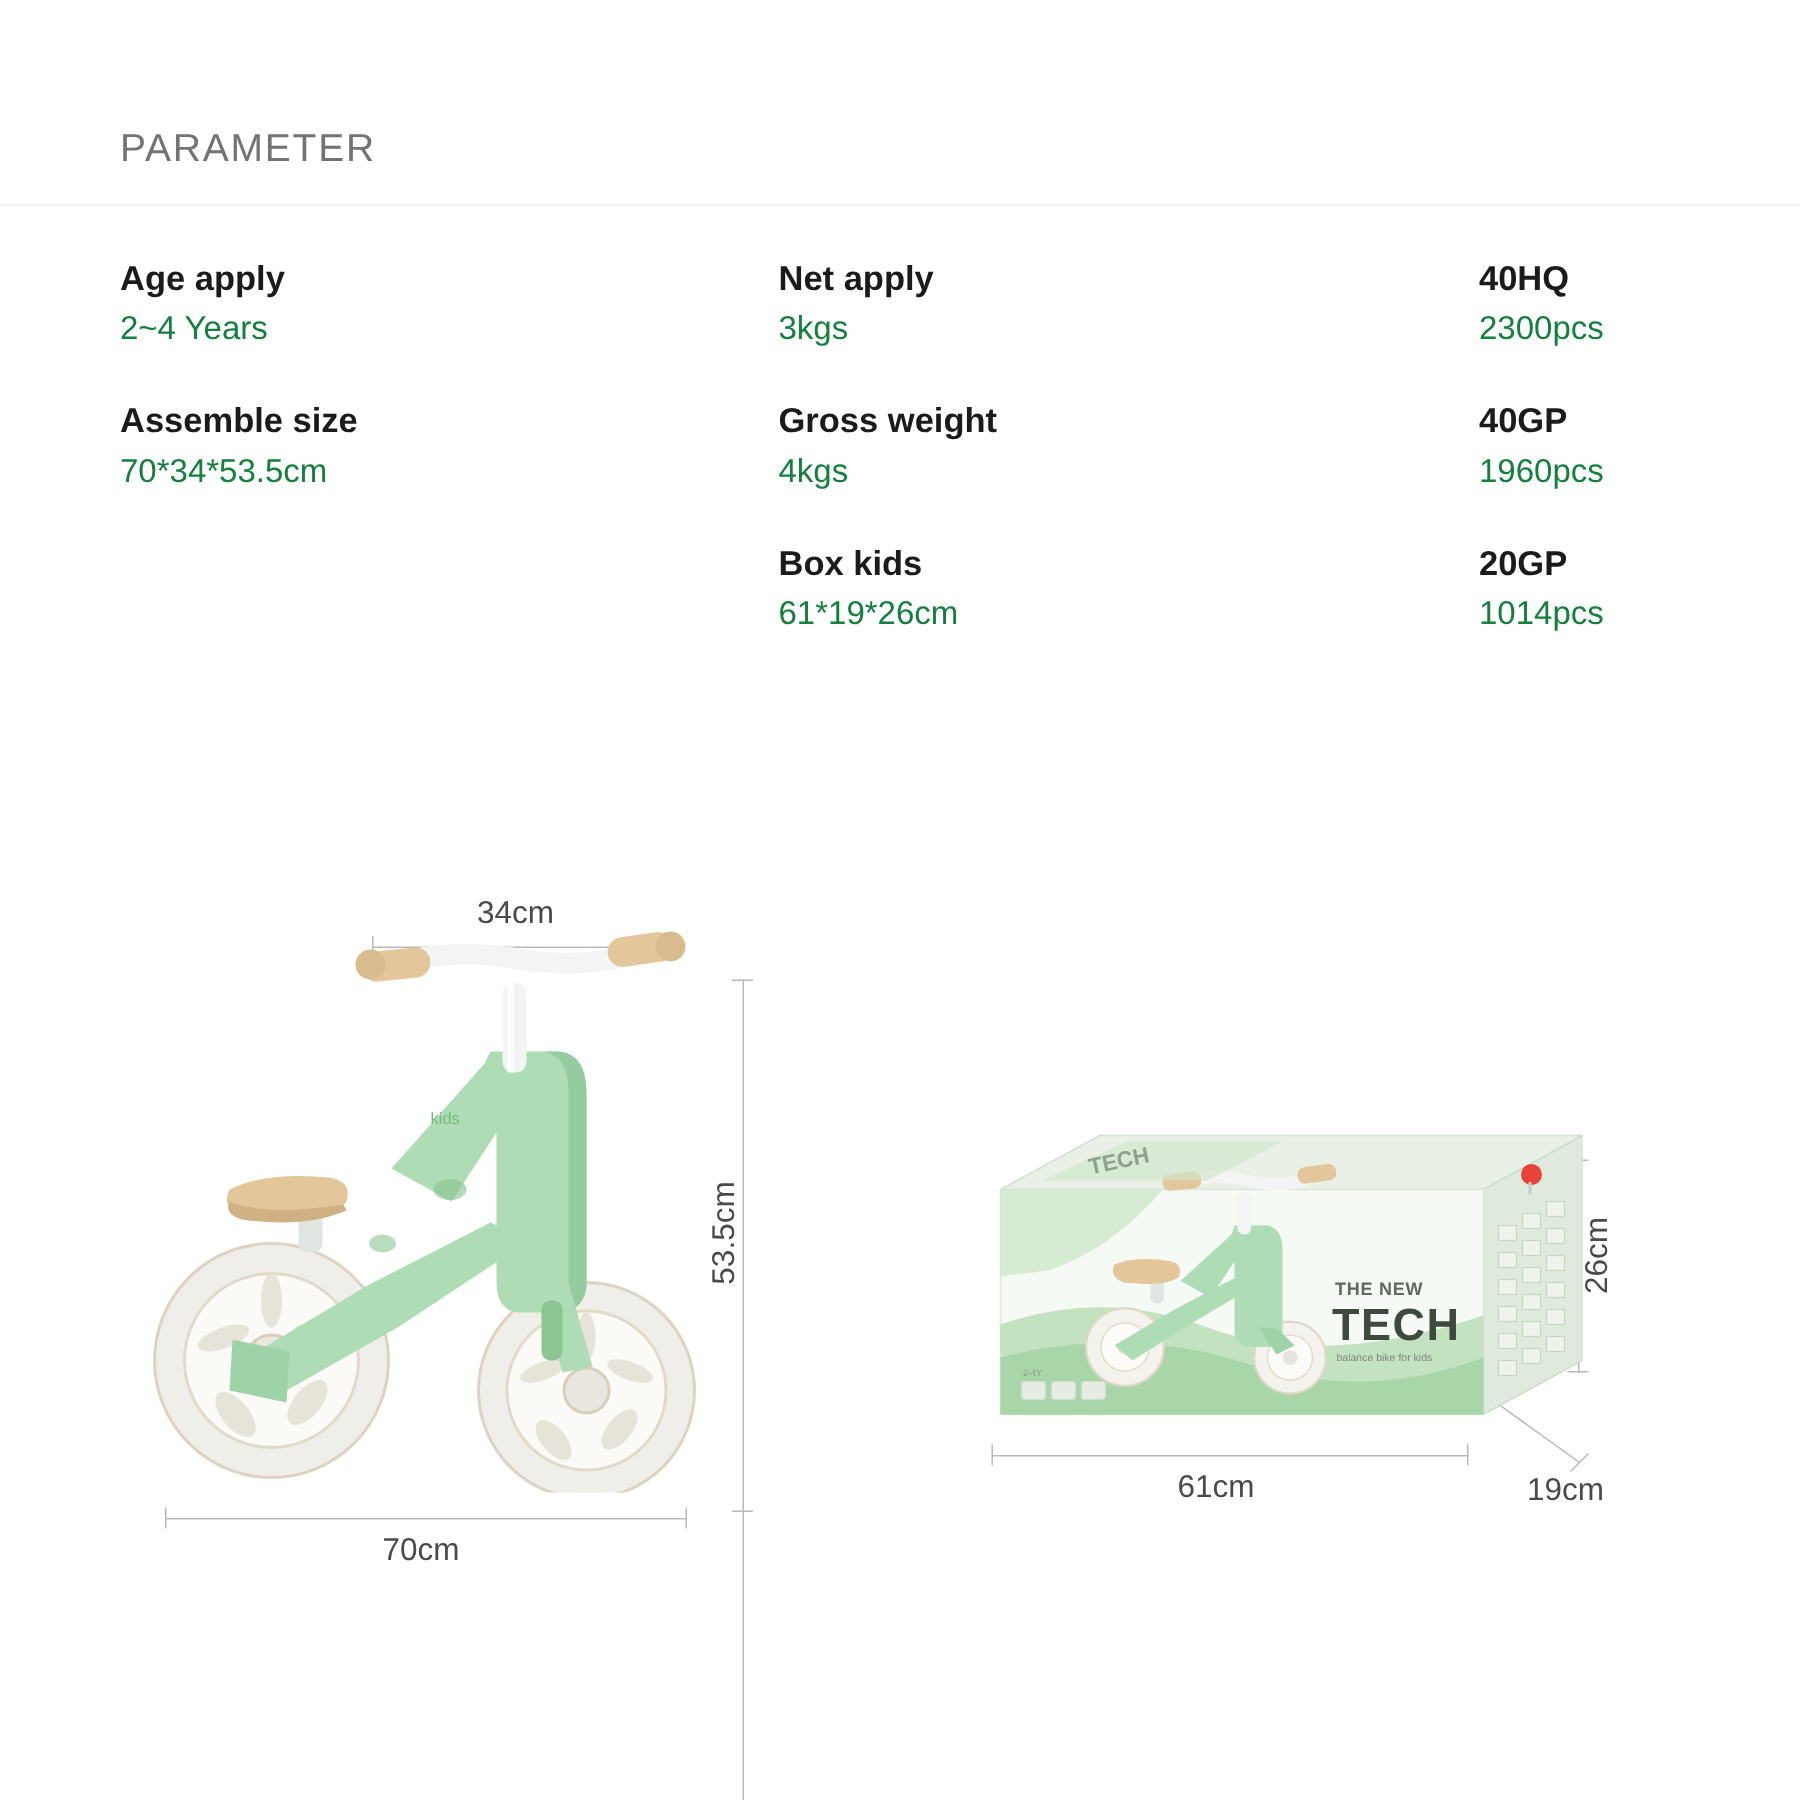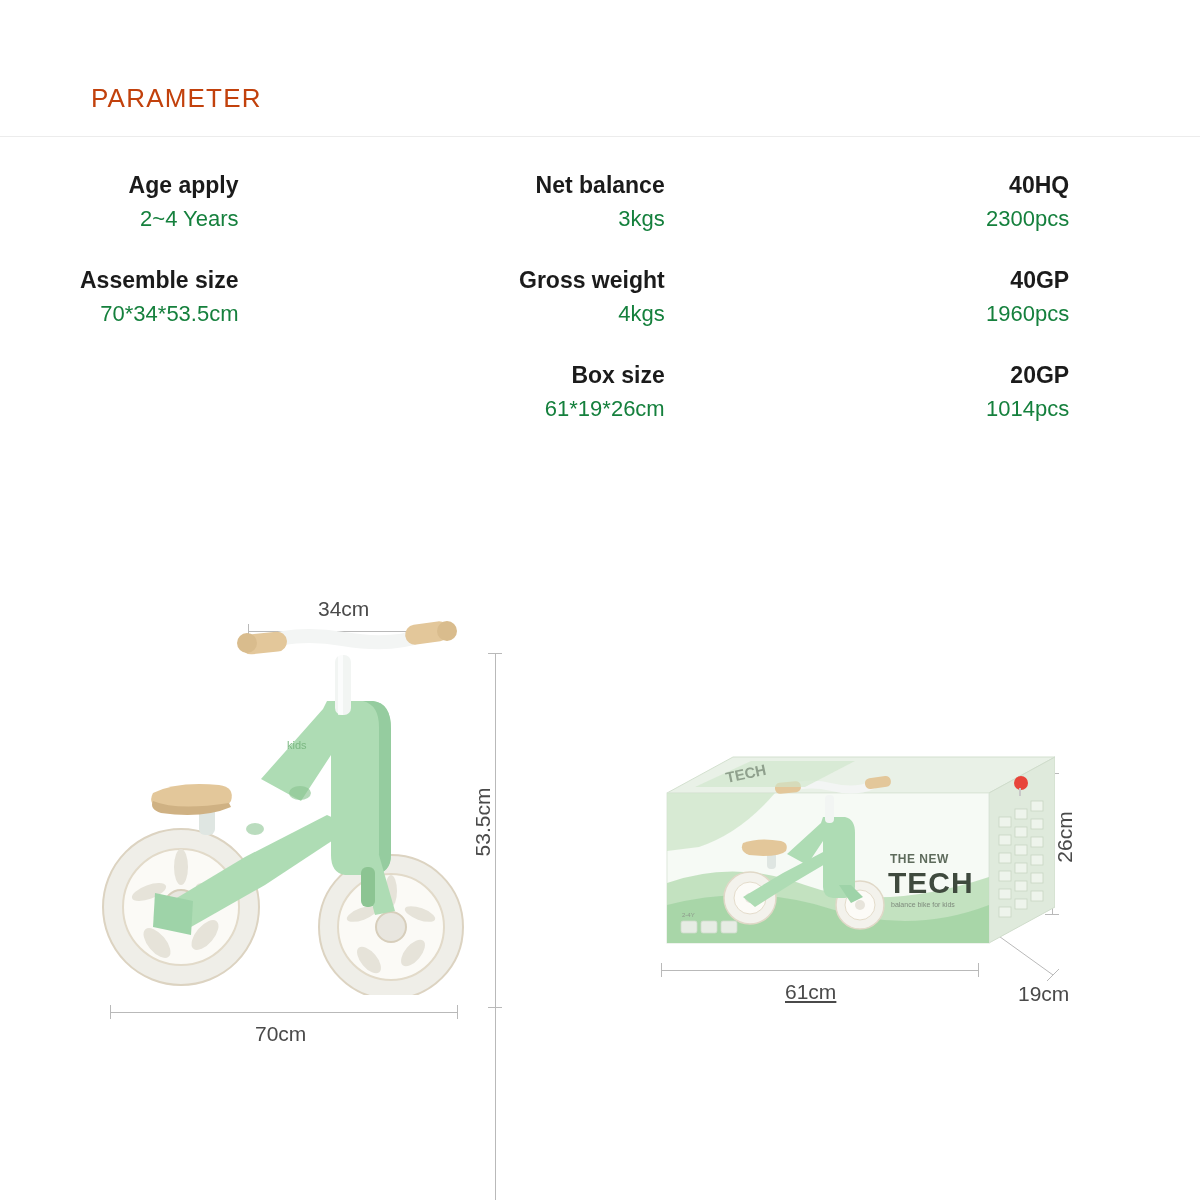--- a/index.html
+++ b/index.html
@@ -18,46 +18,45 @@
 
   
   .param-section {
     position: absolute;
     left: 0;
     top: 0;
     width: 1200px;
   }
   .param-title {
     position: absolute;
-    left: 91px;
+    left: 80px;
     top: 83px;
     font-size: 26px;
     font-weight: 400;
     letter-spacing: 1.2px;
-    color: #c2410c;
+    color: #737373;
   }
   .param-rule {
     position: absolute;
     left: 0;
     top: 136px;
     width: 1200px;
     height: 1px;
     background: #ececec;
   }
 
   .param-grid {
     position: absolute;
     left: 0;
     top: 170px;
     width: 1200px;
   }
   .param-col {
     position: absolute;
     top: 0;
-    text-align: right;
   }
   .param-col.c0 { left: 80px; }
   .param-col.c1 { left: 519px; }
   .param-col.c2 { left: 986px; }
 
   .param-item { margin-bottom: 31px; }
   .param-label {
     font-size: 23px;
     font-weight: 700;
     color: #1b1b1b;
@@ -143,29 +142,29 @@
         <div class="param-value">2~4 Years</div>
       </div>
       <div class="param-item">
         <div class="param-label">Assemble size</div>
         <div class="param-value">70*34*53.5cm</div>
       </div>
     </div>
 
     <div class="param-col c1">
       <div class="param-item">
-        <div class="param-label">Net balance</div>
+        <div class="param-label">Net apply</div>
         <div class="param-value">3kgs</div>
       </div>
       <div class="param-item">
         <div class="param-label">Gross weight</div>
         <div class="param-value">4kgs</div>
       </div>
       <div class="param-item">
-        <div class="param-label">Box size</div>
+        <div class="param-label">Box kids</div>
         <div class="param-value">61*19*26cm</div>
       </div>
     </div>
 
     <div class="param-col c2">
       <div class="param-item">
         <div class="param-label">40HQ</div>
         <div class="param-value">2300pcs</div>
       </div>
       <div class="param-item">
@@ -267,21 +266,21 @@
     <svg style="position:absolute; left:985px; top:405px;" width="110" height="80" viewBox="0 0 110 80">
       <line x1="4" y1="4" x2="68" y2="50" stroke="#b9b9b9" stroke-width="1"></line>
       <line x1="0" y1="10" x2="10" y2="0" stroke="#b9b9b9" stroke-width="1"></line>
       <line x1="62" y1="56" x2="74" y2="44" stroke="#b9b9b9" stroke-width="1"></line>
     </svg>
     <div class="dim-text" style="left:1018px; top:462px;">19cm</div>
 
     <div class="line-h" style="left:661px; top:450px; width:318px;"></div>
     <div class="tick-v" style="left:661px; top:443px; height:14px;"></div>
     <div class="tick-v" style="left:978px; top:443px; height:14px;"></div>
-    <div class="dim-text" style="left:785px; top:460px;text-decoration:underline;">61cm</div>
+    <div class="dim-text" style="left:785px; top:460px;">61cm</div>
 
     <div class="box-wrap">
       <svg width="400" height="210" viewBox="0 0 400 210">
 
         <path d="M12 38 L78 2 L400 2 L334 38 Z" fill="#e9f1e7" stroke="#d3e0cf" stroke-width="1"></path>
 
         <path d="M334 38 L400 2 L400 152 L334 188 Z" fill="#dfeadc" stroke="#cfdccb" stroke-width="1"></path>
 
         <rect x="12" y="38" width="322" height="150" fill="#f6faf5" stroke="#dde7db" stroke-width="1"></rect>
 

